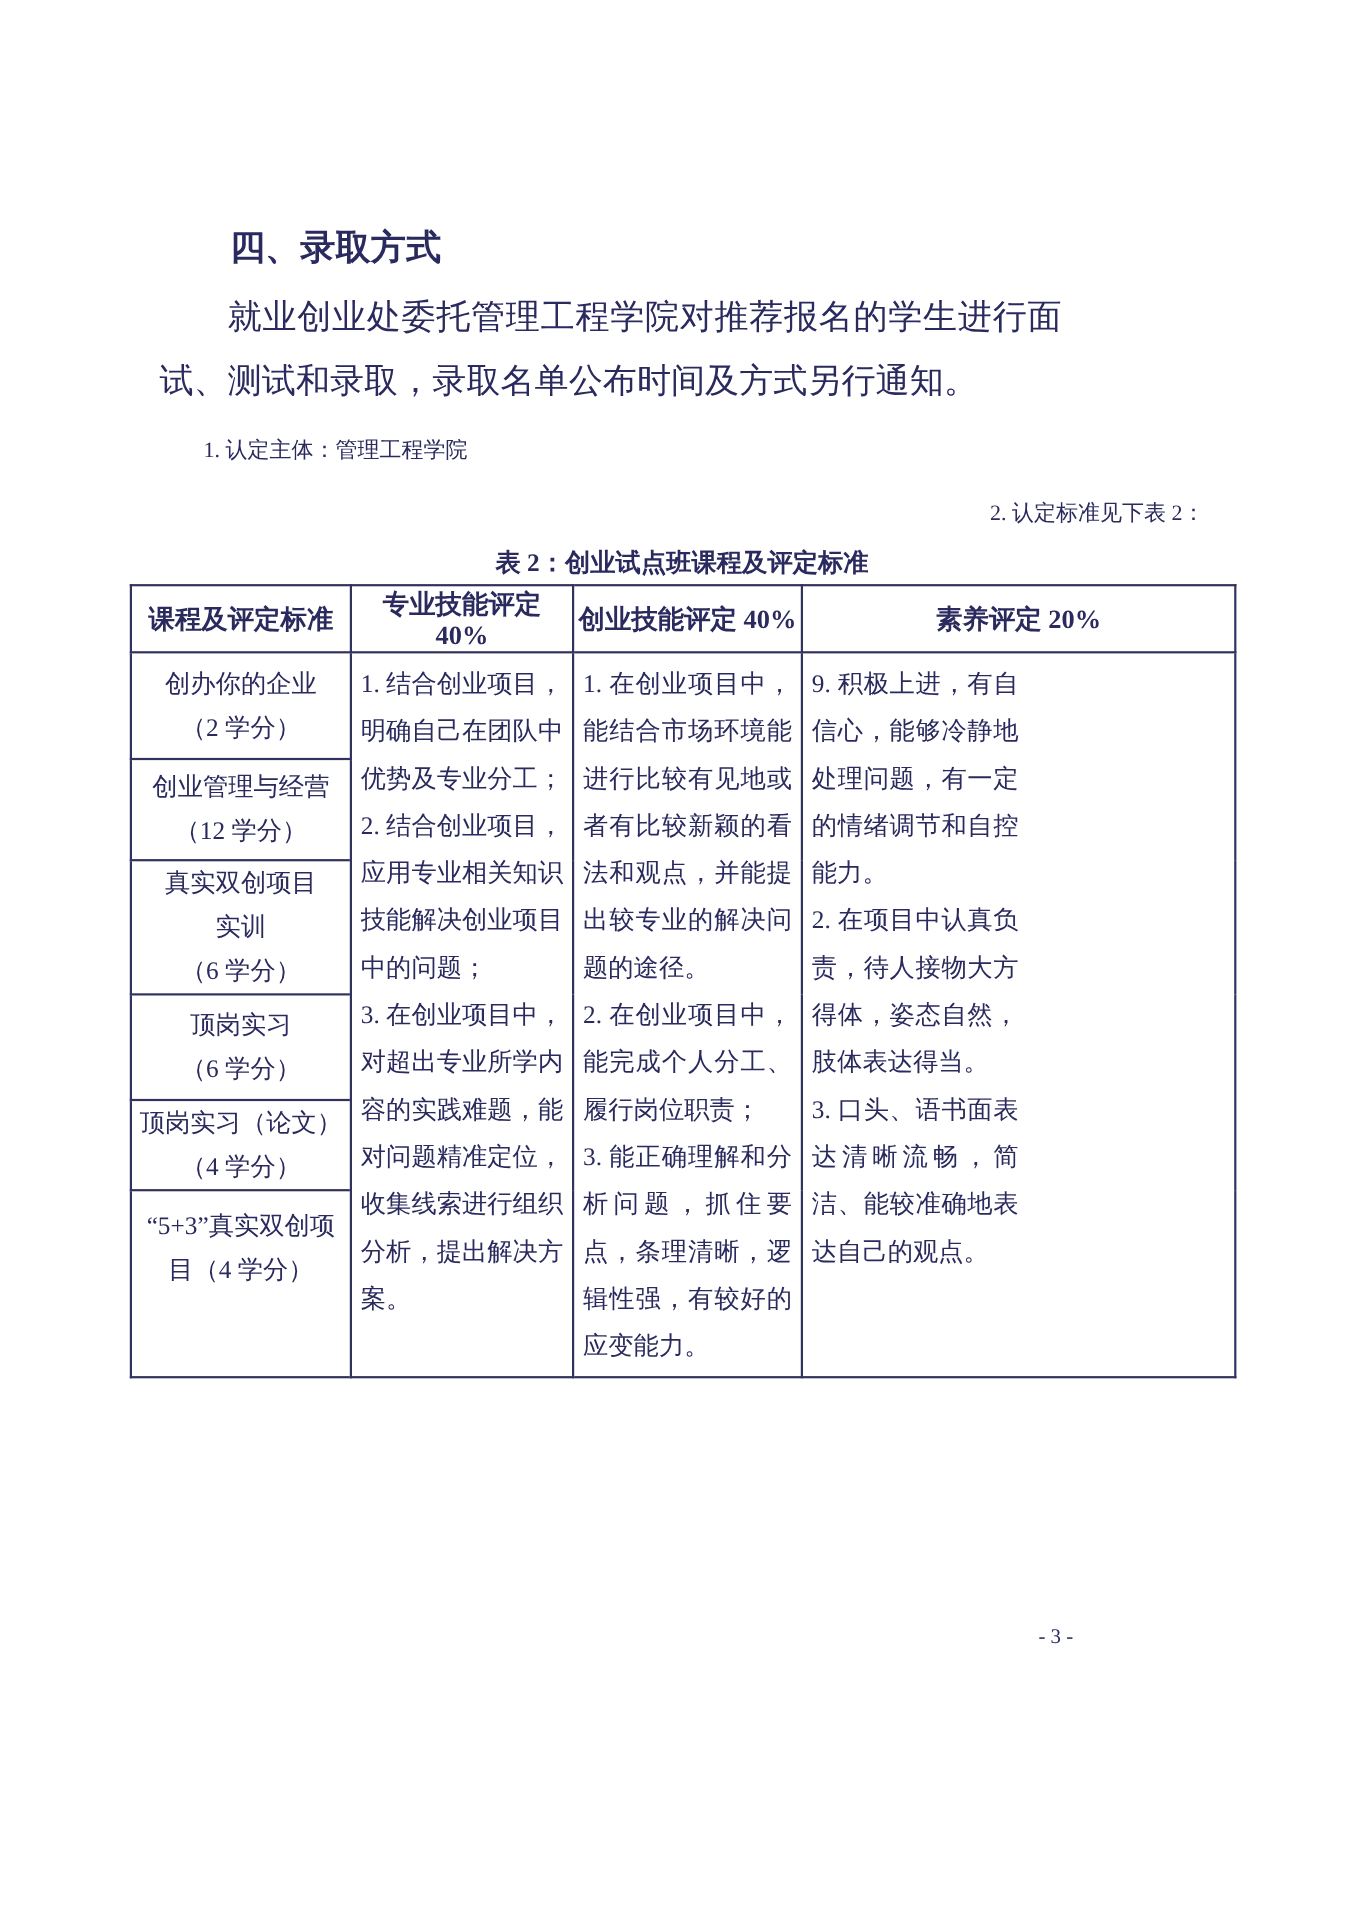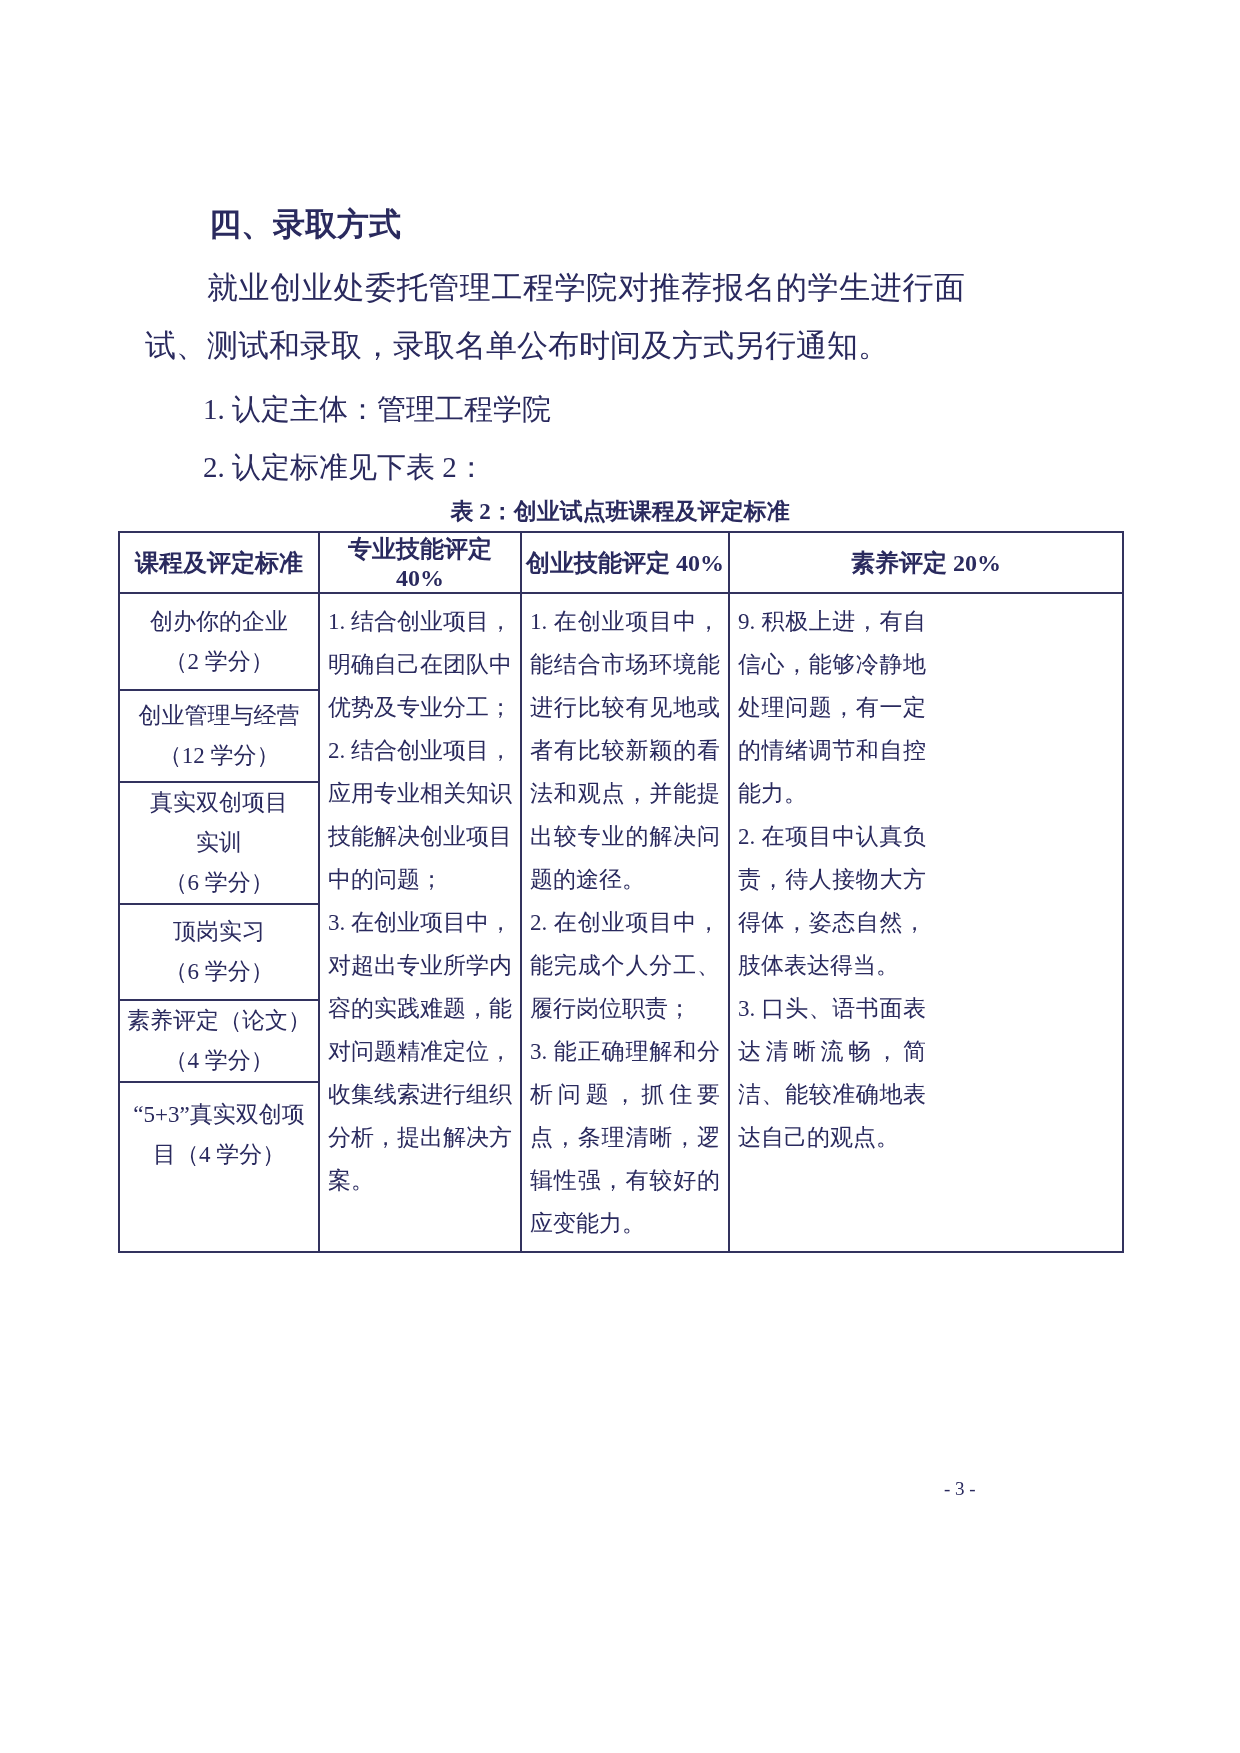--- a/index.html
+++ b/index.html
@@ -31,26 +31,26 @@
   .body-para {
     margin: 14px 0 0 0;
     font-size: 31px;
     line-height: 58px;
     text-indent: 2em;
     max-width: 820px;
     text-align: justify;
   }
   .item-line {
     margin: 0;
-    font-size: 29px;
+    font-size: 20px;
     line-height: 40px;
     text-indent: 2em;
   }
   .item-1 { margin-top: 14px; }
-  .item-2 { margin-top: 18px; }
+  .item-2 { margin-top: 18px; text-align: right; }
   .item-3 { margin-top: 42px; }
   .table-caption {
     margin: 10px 0 0 0;
     font-size: 23px;
     font-weight: 700;
     line-height: 30px;
     text-align: center;
     width: 1004px;
     margin-left: -27px;
   }
@@ -187,21 +187,21 @@
 
       <tr class="r4">
         <td class="course">
           <div class="course-name">顶岗实习</div>
           <div class="course-credits">（6 学分）</div>
         </td>
       </tr>
 
       <tr class="r5">
         <td class="course">
-          <div class="course-name">素养评定（论文）</div>
+          <div class="course-name">顶岗实习（论文）</div>
           <div class="course-credits">（4 学分）</div>
         </td>
       </tr>
 
       <tr class="r6">
         <td class="course">
           <div class="course-name">“5+3”真实双创项目（4 学分）</div>
           <div class="course-credits"></div>
         </td>
       </tr>

